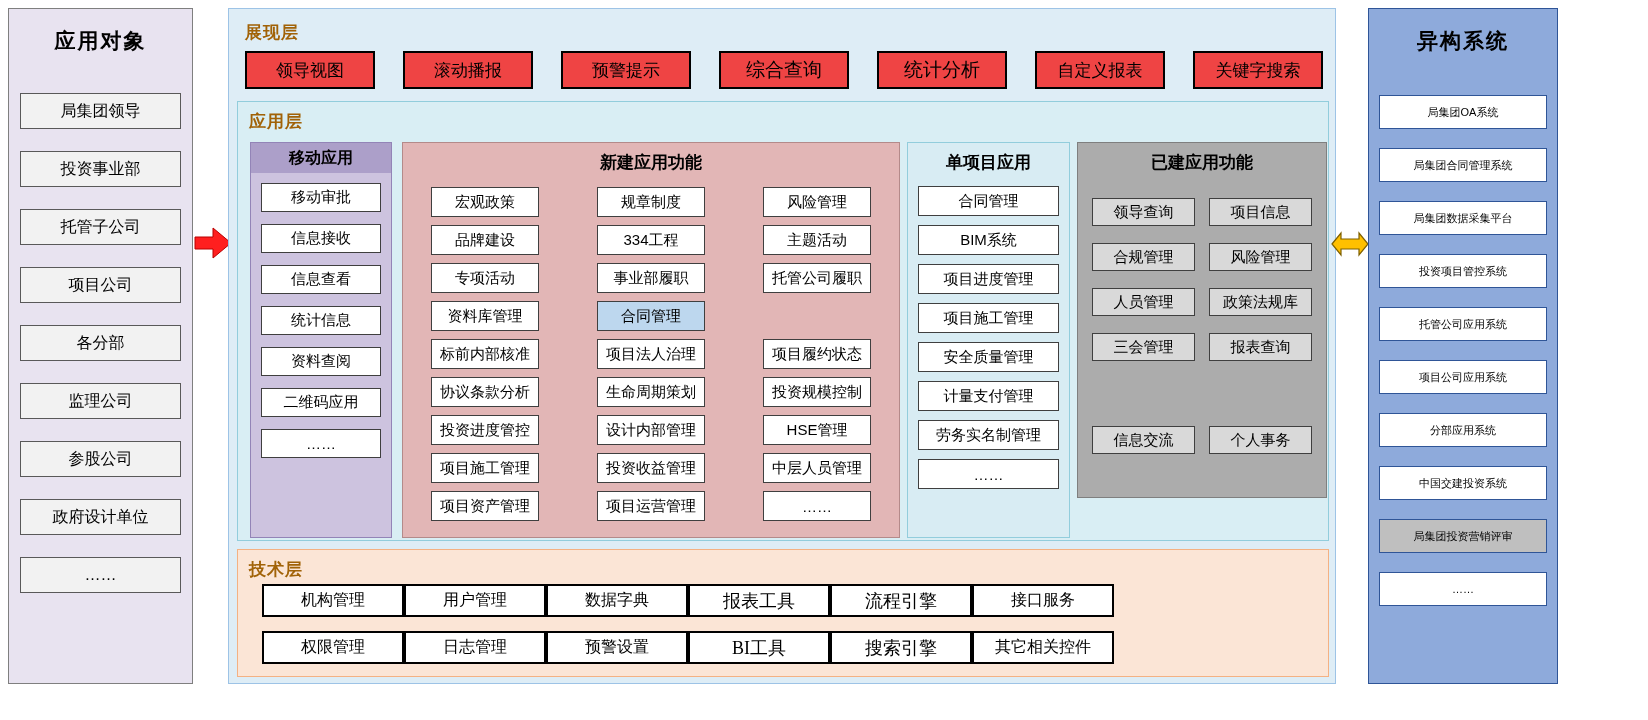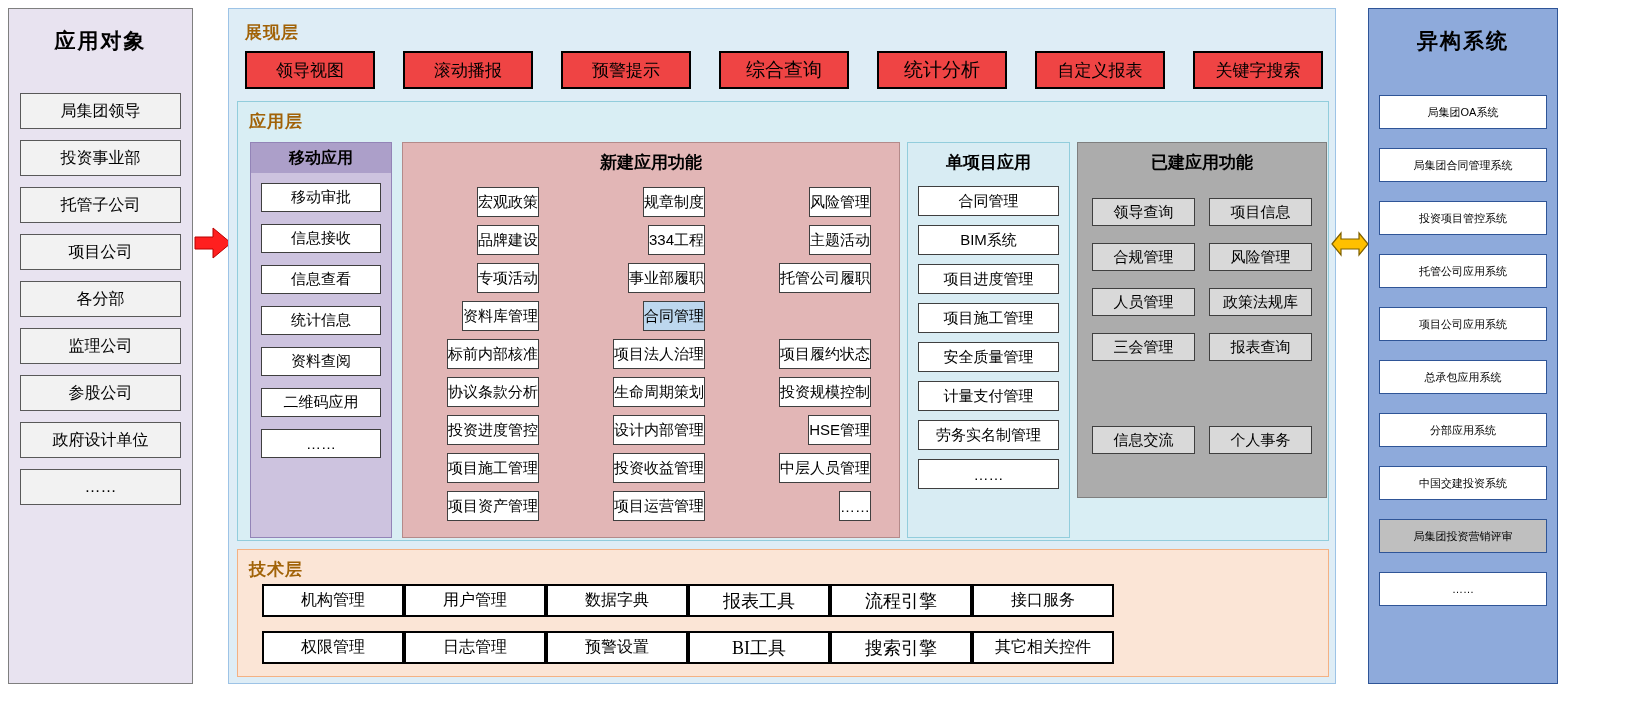--- a/index.html
+++ b/index.html
@@ -3,21 +3,21 @@
 <meta charset="utf-8">
 <style>
   * { margin:0; padding:0; box-sizing:border-box; }
   body { font-family:"Liberation Sans", sans-serif; background:#ffffff; color:#000; }
   .canvas { position:relative; width:1648px; height:720px; background:#fff; overflow:hidden; }
 
   
   .left-panel { position:absolute; left:8px; top:8px; width:185px; height:676px;
                 background:#E8E3F0; border:1px solid #7F7F7F; }
   .panel-title { text-align:center; font-weight:bold; font-size:21px; padding-top:18px; letter-spacing:2px; }
-  .left-items { position:absolute; left:11px; right:11px; top:84px; display:flex; flex-direction:column; gap:11px; }
+  .left-items { position:absolute; left:11px; right:11px; top:84px; display:flex; flex-direction:column; gap:22px; }
   .left-item { height:36px; background:#F2F2F2; border:1px solid #595959;
                display:flex; align-items:center; justify-content:center; font-size:16px; }
 
   
   .red-arrow { position:absolute; left:193px; top:224px; }
   .yellow-arrow { position:absolute; left:1330px; top:228px; }
 
   
   .middle-panel { position:absolute; left:228px; top:8px; width:1108px; height:676px;
                   background:#DEEDF6; border:1px solid #9DC3E6; }
@@ -36,21 +36,21 @@
   .mobile-header { height:30px; background:#AC9FC9; display:flex; align-items:center; justify-content:center;
                    font-weight:bold; font-size:16px; }
   .mobile-items { padding:10px 10px 0 10px; display:flex; flex-direction:column; gap:12px; }
   .mobile-item { height:29px; background:#fff; border:1.5px solid #3F3F3F;
                  display:flex; align-items:center; justify-content:center; font-size:15px; }
 
   .new-funcs { position:absolute; left:164px; top:40px; width:498px; height:396px;
                background:#E2B6B6; border:1px solid #B48A8A; }
   .nf-title { text-align:center; font-weight:bold; font-size:17px; padding-top:8px; }
   .nf-cols { position:absolute; left:28px; right:28px; top:44px; display:flex; justify-content:space-between; }
-  .nf-col { display:flex; flex-direction:column; gap:8px; width:108px;align-items:flex-end; }
+  .nf-col { display:flex; flex-direction:column; gap:8px; width:108px; }
   .nf-item { height:30px; background:#fff; border:1.5px solid #3F3F3F;
              display:flex; align-items:center; justify-content:center; font-size:15px; }
   .nf-item.highlight { background:#BDD7EE; }
   .spacer { visibility:hidden; }
 
   .single-project { position:absolute; left:669px; top:40px; width:163px; height:396px;
                     background:#D8ECF3; border:1px solid #92CDDC; }
   .sp-title { text-align:center; font-weight:bold; font-size:17px; padding-top:8px; }
   .sp-items { padding:12px 10px 0 10px; display:flex; flex-direction:column; gap:9px; }
   .sp-item { height:30px; background:#fff; border:1.5px solid #3F3F3F;
@@ -235,24 +235,24 @@
 
   <svg class="yellow-arrow" width="40" height="32" viewBox="0 0 40 32">
     <path d="M2 16 L11 5 V11 H29 V5 L38 16 L29 27 V21 H11 V27 Z" fill="#FFC000" stroke="#7F6000" stroke-width="1.2"></path>
   </svg>
 
   <div class="right-panel">
     <div class="panel-title">异构系统</div>
     <div class="right-items">
         <div class="right-item">局集团OA系统</div>
         <div class="right-item">局集团合同管理系统</div>
+        <div class="right-item">局集团数据采集平台</div>
         <div class="right-item">投资项目管控系统</div>
         <div class="right-item">托管公司应用系统</div>
         <div class="right-item">项目公司应用系统</div>
-        <div class="right-item">总承包应用系统</div>
         <div class="right-item">分部应用系统</div>
         <div class="right-item">中国交建投资系统</div>
         <div class="right-item gray">局集团投资营销评审</div>
         <div class="right-item">……</div>
       </div>
   </div>
 
 </div>
 
 </body></html>

